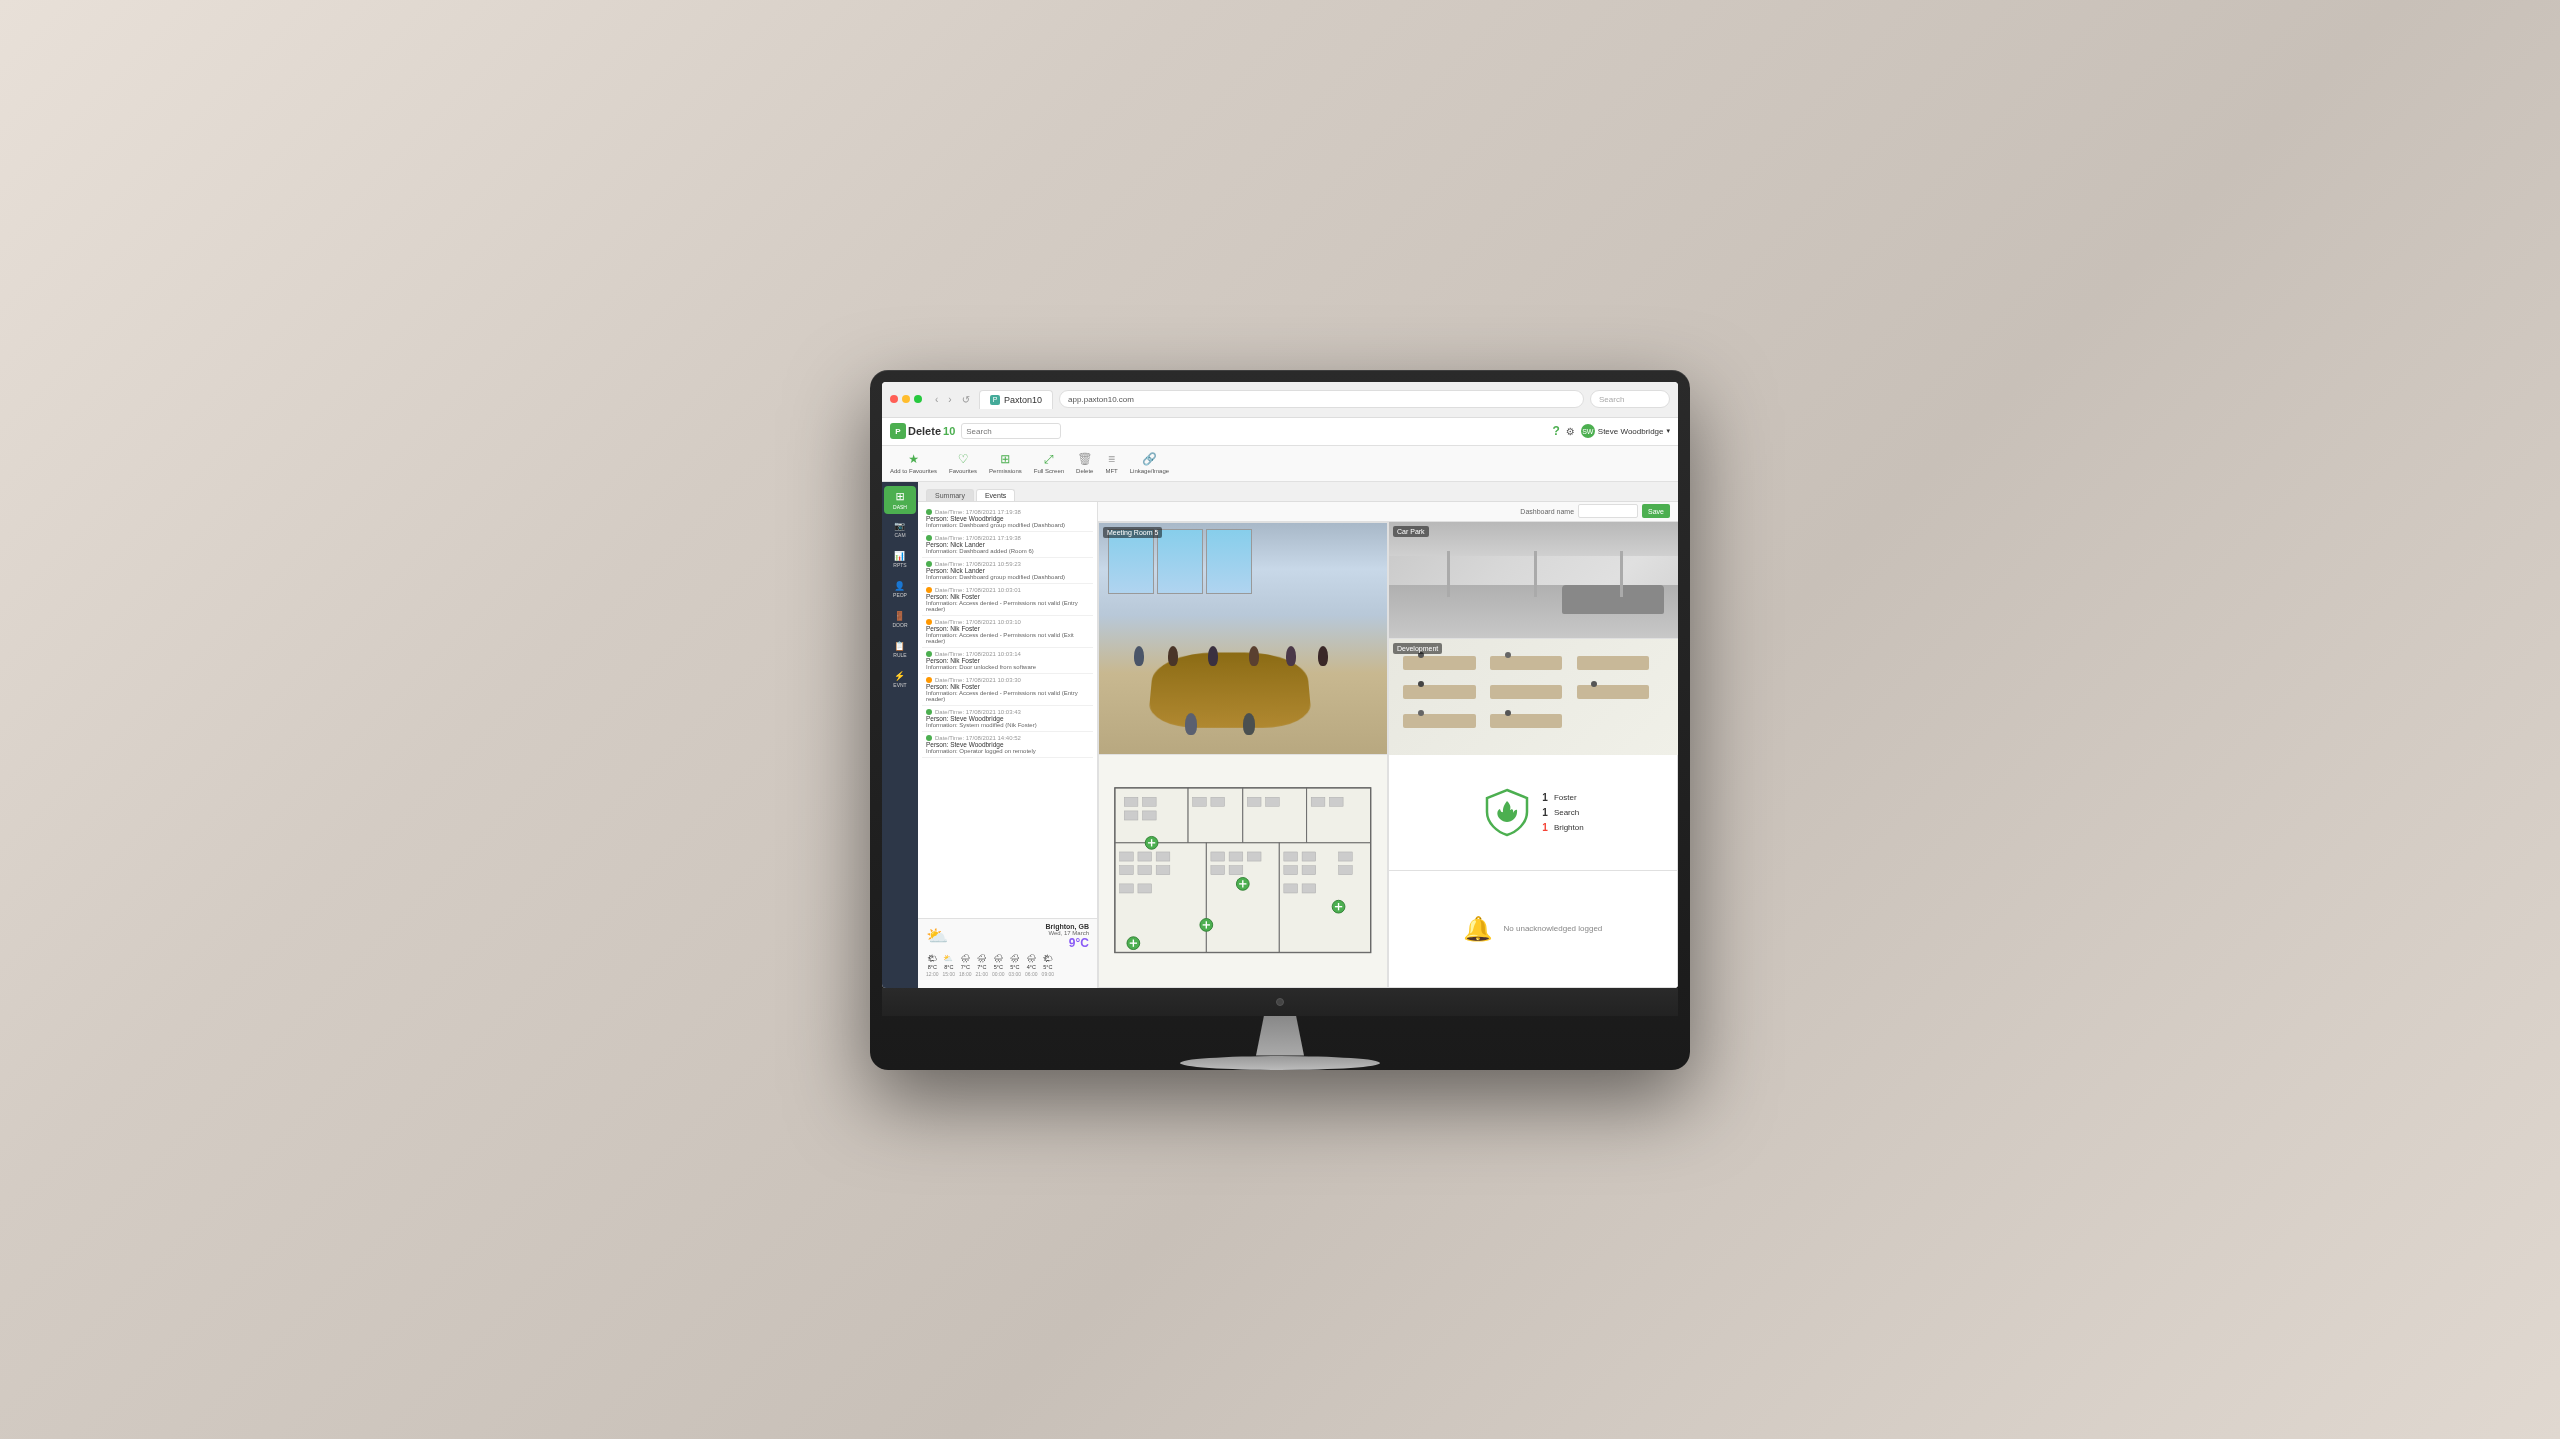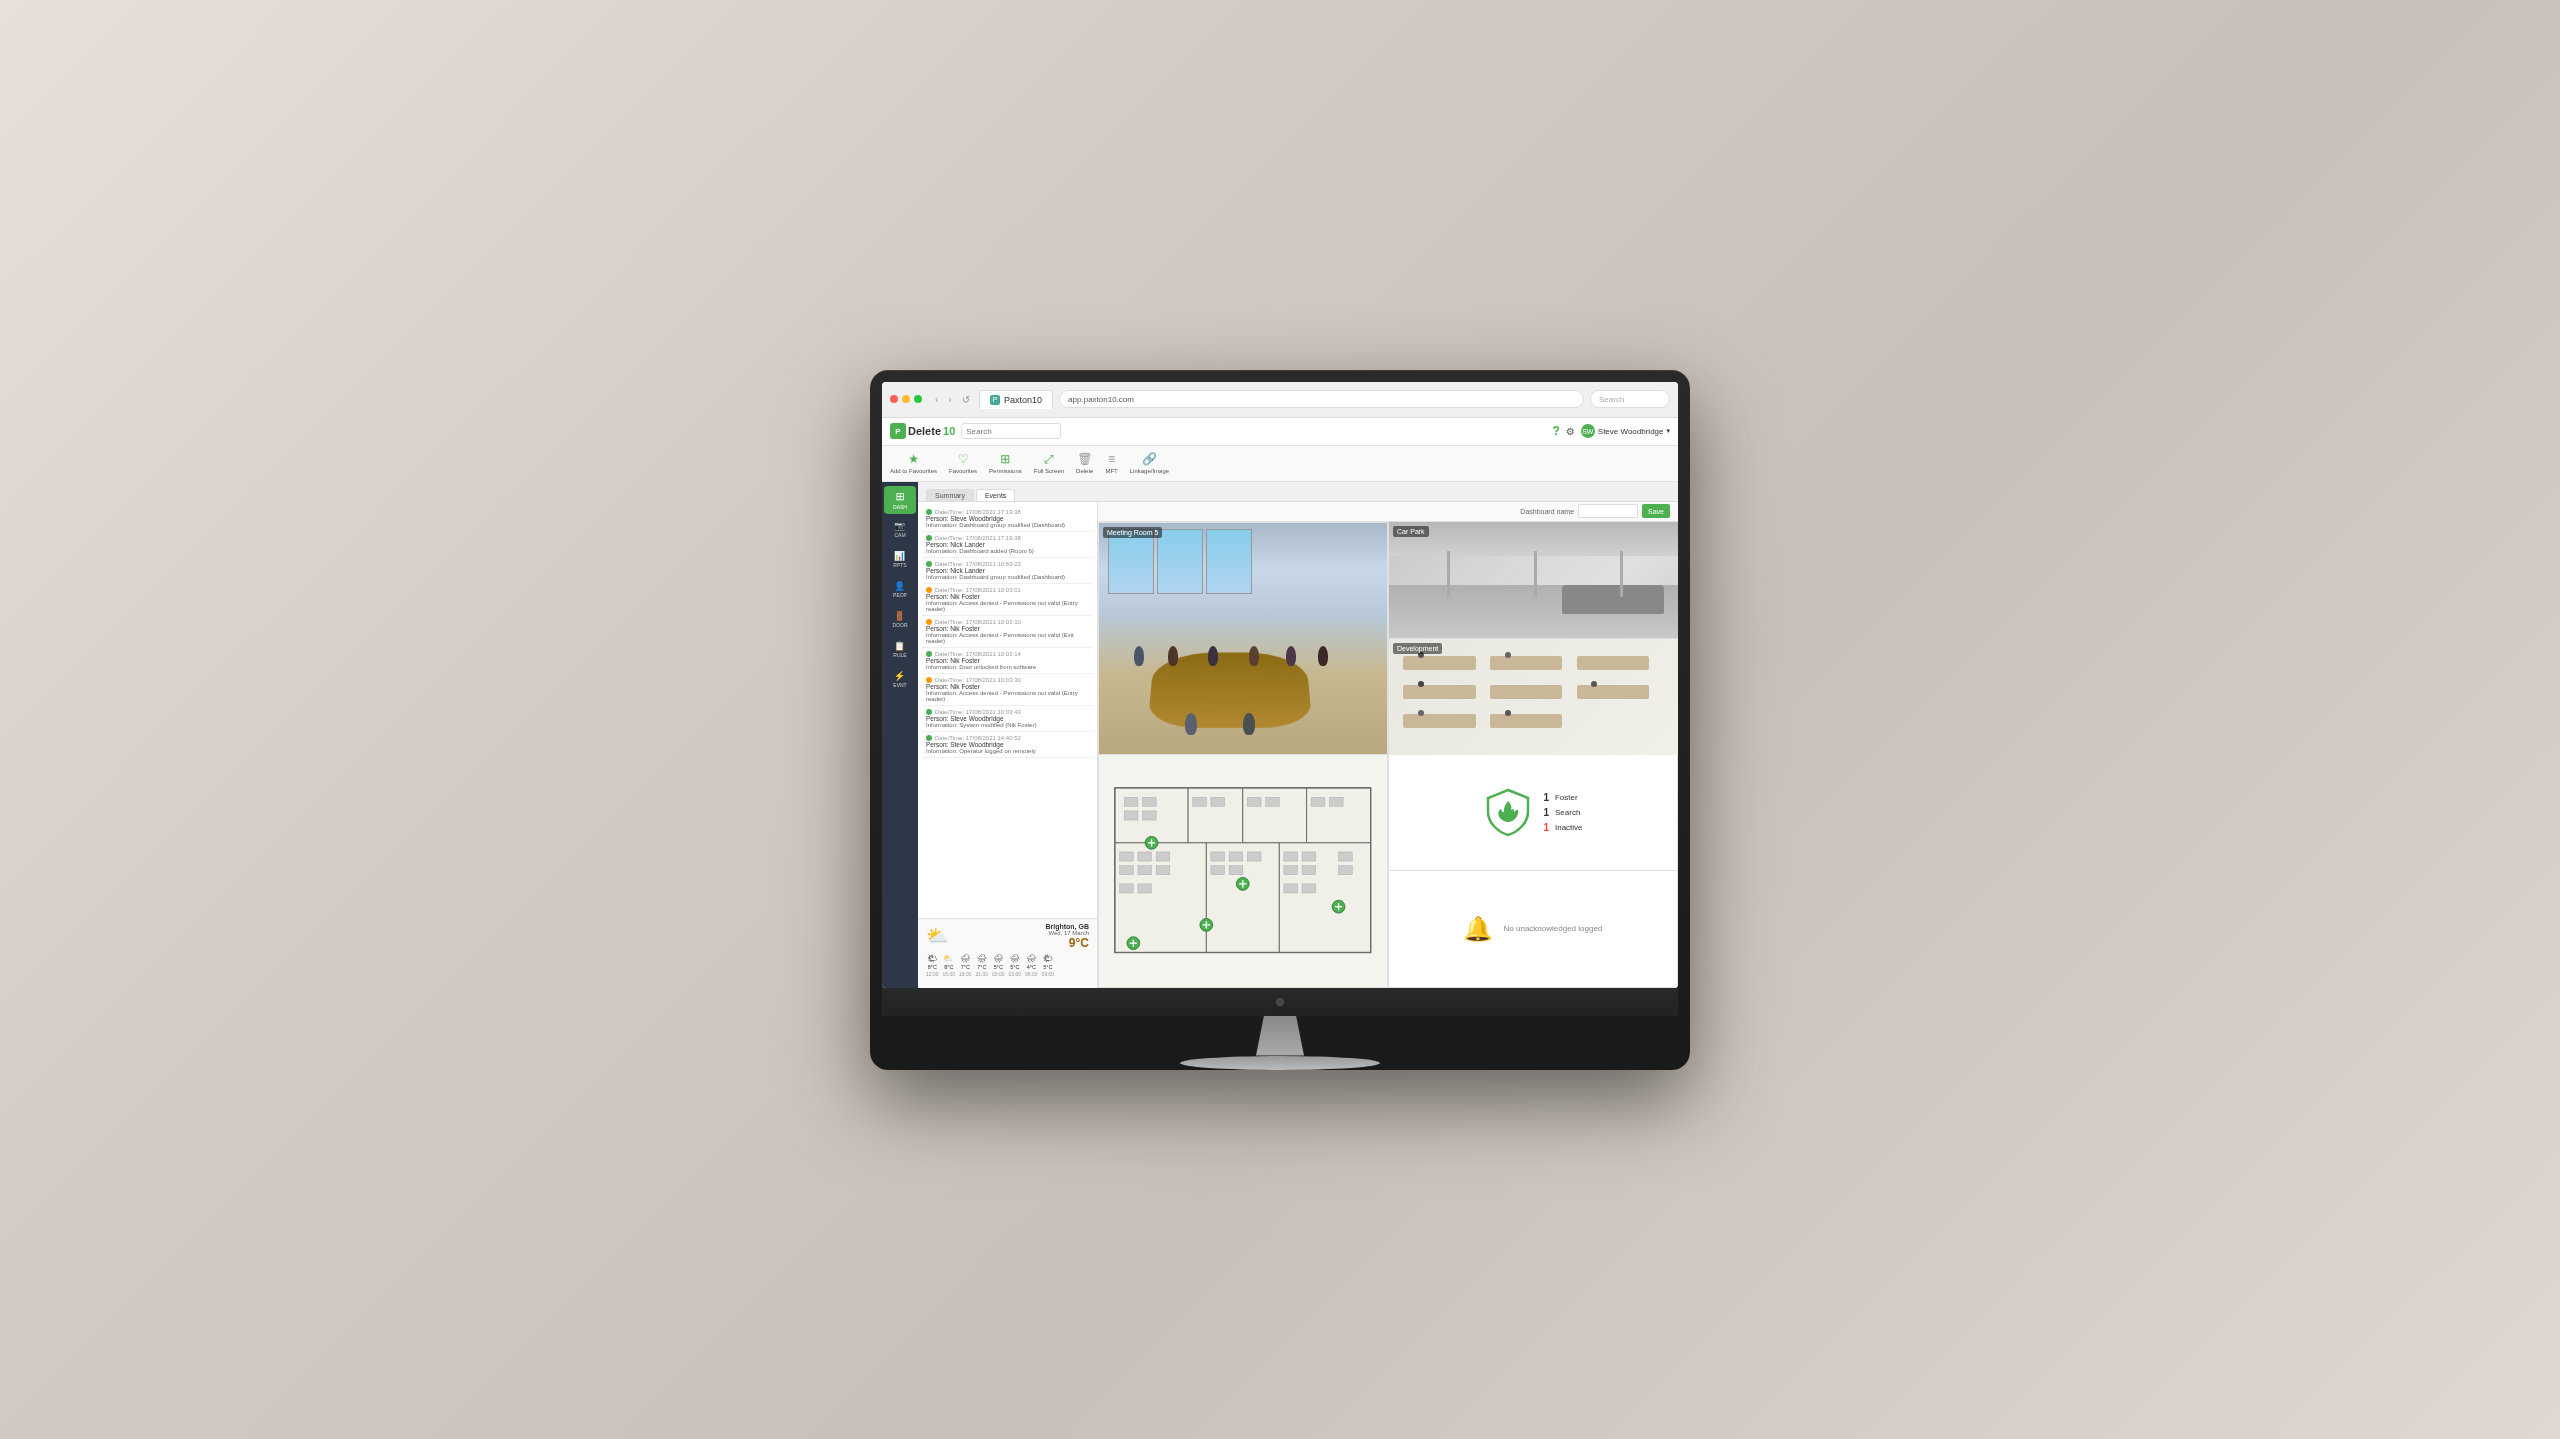--- a/index.html
+++ b/index.html
@@ -401,21 +401,21 @@
       color: #333;
       font-weight: 600;
     }
     .weather-date {
       font-size: 6px;
       color: #666;
     }
     .weather-temp {
       font-size: 12px;
       font-weight: bold;
-      color: #a16207;
+      color: #8b5cf6;
     }
     .weather-forecast {
       display: flex;
       gap: 4px;
       margin-top: 4px;
       overflow: hidden;
     }
     .weather-hour {
       display: flex;
       flex-direction: column;
@@ -879,21 +879,21 @@
     <div style="display:flex;align-items:center;gap:6px;font-size:8px;color:#333;">
       <span style="font-weight:bold;font-size:10px;color:#333;">1</span>
       <span>Foster</span>
     </div>
     <div style="display:flex;align-items:center;gap:6px;font-size:8px;color:#333;">
       <span style="font-weight:bold;font-size:10px;color:#333;">1</span>
       <span>Search</span>
     </div>
     <div style="display:flex;align-items:center;gap:6px;font-size:8px;color:#333;">
       <span style="font-weight:bold;font-size:10px;color:#f44336;">1</span>
-      <span>Inactive</span>
+      <span>Brighton</span>
     </div>
   </div>
 </div>
                       <div style="flex: 1 1 0%; display: flex; align-items: center; justify-content: center; padding: 8px; gap: 10px;">
   <span style="font-size:24px;color:#aaa;">🔔</span>
   <span style="font-size:8px;color:#888;">No unacknowledged logged</span>
 </div>
                     </div>
                   </div>
 

